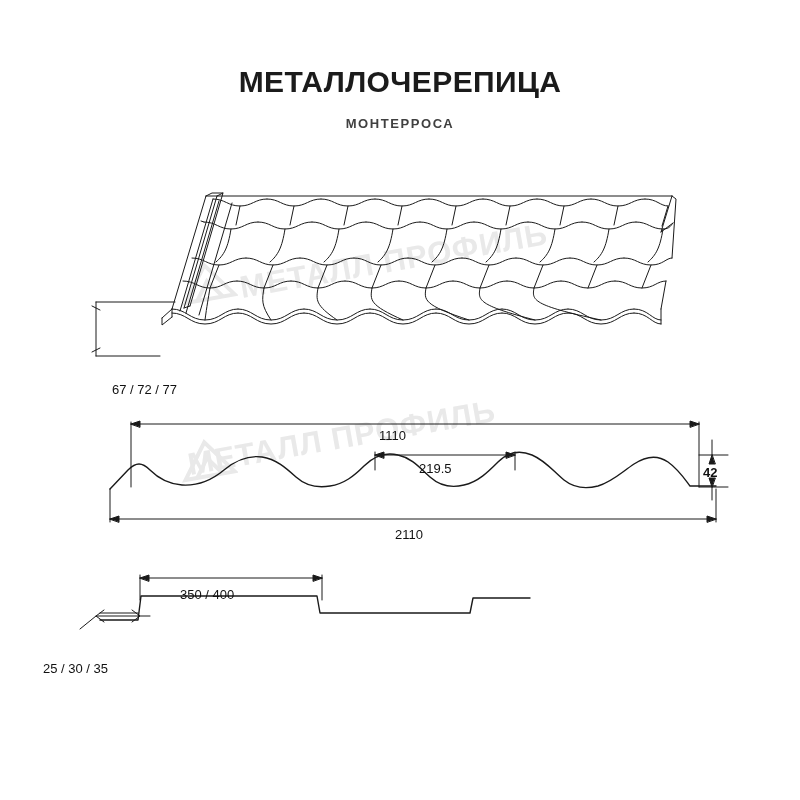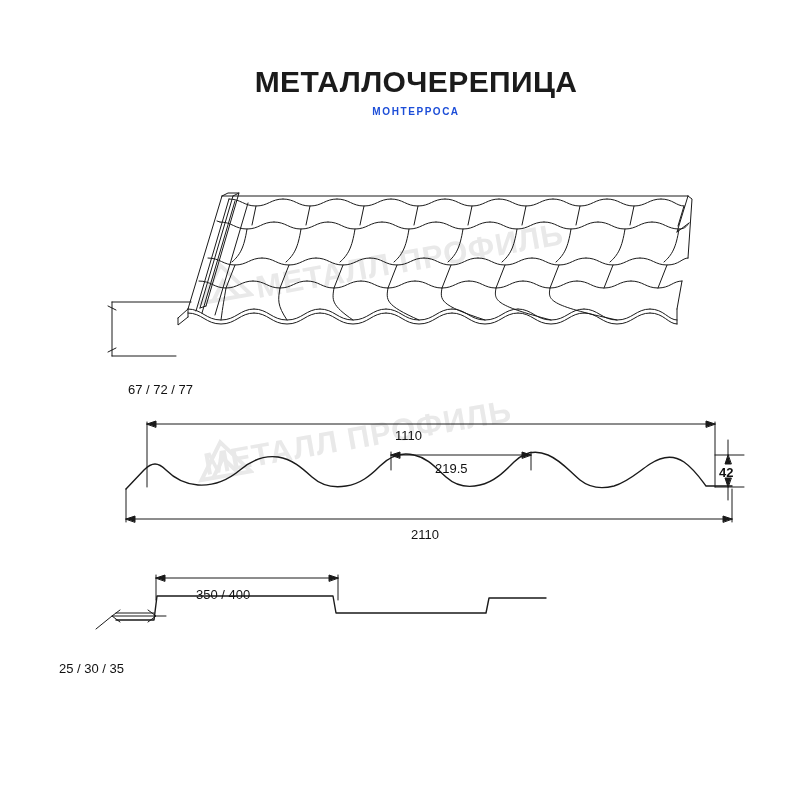--- a/index.html
+++ b/index.html
@@ -10,44 +10,44 @@
   body {
     width: 800px;
     height: 800px;
     font-family: "Liberation Sans", sans-serif;
     color: #1a1a1a;
     position: relative;
     overflow: hidden;
   }
   .sheet {
     position: absolute;
-    left: 16px; top: 0;
+    left: 0; top: 0;
     width: 764px;
     height: 800px;
   }
   .title-block {
     position: absolute;
     left: 0;
     top: 66px;
     width: 800px;
     text-align: center;
   }
   .title-main {
     font-size: 30px;
     font-weight: bold;
     letter-spacing: 0.4px;
     color: #1b1b1b;
     line-height: 1.05;
   }
   .title-sub {
-    font-size: 10px;
+    font-size: 13px;
     font-weight: bold;
     letter-spacing: 1.6px;
-    color: #1d4ed8;
-    margin-top: 8px;
+    color: #404040;
+    margin-top: 18px;
   }
   .drawing {
     position: absolute;
     left: 0;
     top: 0;
     width: 800px;
     height: 800px;
   }
   .dim-label {
     position: absolute;

